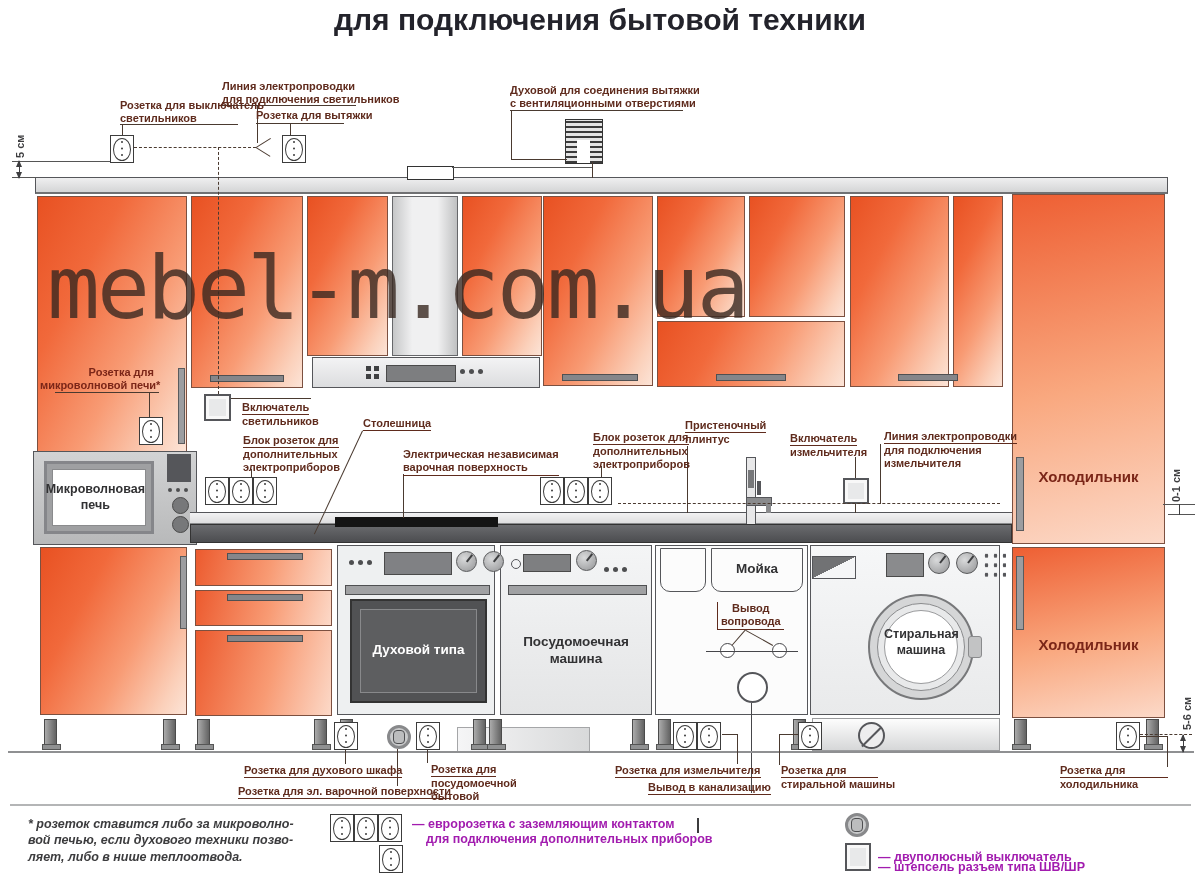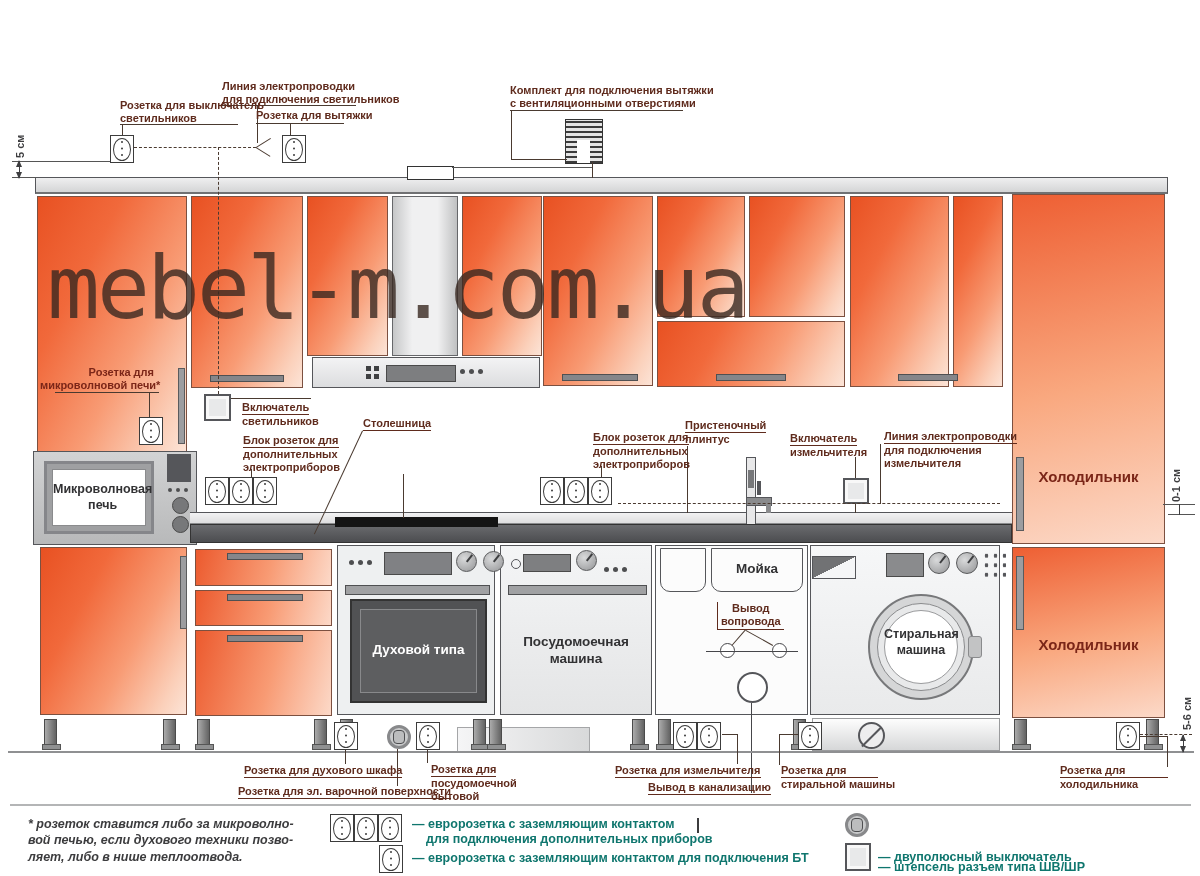--- a/index.html
+++ b/index.html
@@ -47,29 +47,30 @@
   .wc{position:absolute;width:15px;height:15px;border-radius:50%;border:1.5px solid #46464a;background:#fff;box-sizing:border-box;z-index:21}
   .bigc{position:absolute;width:31px;height:31px;border-radius:50%;border:2.5px solid #55565a;background:#fff;box-sizing:border-box;z-index:21}
   .xc{position:absolute;width:27px;height:27px;border-radius:50%;border:2px solid #55565a;background:#ededee;box-sizing:border-box;z-index:21}
   .xc::before{content:"";position:absolute;left:-2px;top:50%;width:27px;height:2px;background:#55565a;transform:rotate(-45deg)}
   .rot{position:absolute;font-weight:bold;font-size:11px;color:#3e3e40;white-space:nowrap;transform:rotate(-90deg);transform-origin:0 0;z-index:30}
   .arw{position:absolute;width:0;height:0;border-left:3.5px solid transparent;border-right:3.5px solid transparent;z-index:30}
   .arw.up{border-bottom:7px solid #3e3e40}.arw.dn{border-top:7px solid #3e3e40}
   .wm{position:absolute;left:47px;top:236px;font-family:"DejaVu Sans Mono",monospace;font-size:88px;
       color:rgba(56,40,32,.8);letter-spacing:-3px;z-index:45}
   #title{position:absolute;left:0;right:0;top:3px;text-align:center;font-weight:bold;font-size:30px;line-height:1.12;color:#23232b;z-index:35}
-  .lg-txt{position:absolute;font-weight:bold;font-size:12.5px;color:#0f766e;white-space:nowrap;z-index:30}
+  .lg-txt{position:absolute;font-weight:bold;font-size:12.5px;color:#a21caf;white-space:nowrap;z-index:30}
   .foot{position:absolute;left:28px;top:816px;font-style:italic;font-weight:bold;font-size:12.5px;line-height:1.3;color:#3c3c3e;z-index:30}
 </style>
 </head>
 <body>
 
 <div id="stage">
 
   <div id="title">
+    <div>для подключения бытовой техники</div>
   </div>
 
   <div class="lb" style="left:120px;top:99px">
     <span>Розетка для выключатель</span><br>
     <span>светильников</span>
   </div>
   <div class="ln" style="left:120px;top:124px;width:118px;height:1.4px"></div>
   <div class="ln" style="left:122px;top:124px;width:1.4px;height:11px"></div>
 
   <div class="lb" style="left:222px;top:80px">
@@ -79,21 +80,21 @@
   <div class="ln" style="left:222px;top:105px;width:134px;height:1.4px"></div>
   <div class="ln" style="left:257px;top:105px;width:1.4px;height:38px"></div>
 
   <div class="lb" style="left:256px;top:109px">
     <span>Розетка для вытяжки</span>
   </div>
   <div class="ln" style="left:256px;top:123px;width:88px;height:1.4px"></div>
   <div class="ln" style="left:290px;top:123px;width:1.4px;height:12px"></div>
 
   <div class="lb" style="left:510px;top:84px">
-    <span>Комплект для подключения вытяжки</span><br>
+    <span>Духовой для соединения вытяжки</span><br>
     <span>с вентиляционными отверстиями</span>
   </div>
   <div class="ln" style="left:510px;top:110px;width:173px;height:1.4px"></div>
   <div class="ln" style="left:511px;top:110px;width:1.4px;height:50px"></div>
   <div class="ln" style="left:511px;top:159px;width:56px;height:1.4px"></div>
 
   <div class="abs" style="left:565px;top:119px;width:36px;height:43px;border:1px solid #333;
        background:repeating-linear-gradient(0deg,#3c3c3c 0 2px,#e6e6e6 2px 5px);z-index:20">
     <div class="abs" style="left:11px;top:20px;width:13px;height:23px;background:#fff"></div>
   </div>
@@ -178,20 +179,24 @@
     <div class="sock">
         <i></i>
       </div>
   </div>
 
   <div class="lb" style="left:363px;top:417px">
     <span class="u">Столешница</span>
   </div>
   <div class="dg" style="left:363px;top:431px;width:114px;transform:rotate(115deg)"></div>
 
+  <div class="lb" style="left:403px;top:448px;border-bottom:1.4px solid #5f2b1d;padding-bottom:1px">
+    <span>Электрическая независимая</span><br>
+    <span>варочная поверхность</span>
+  </div>
   <div class="ln" style="left:403px;top:474px;width:1.4px;height:44px"></div>
 
   <div class="lb" style="left:593px;top:431px">
     <span class="u">Блок розеток для</span><br>
     <span>дополнительных</span><br>
     <span>электроприборов</span>
   </div>
   <div class="ln" style="left:601px;top:466px;width:1.4px;height:11px"></div>
   <div class="sgrp" style="left:540px;top:477px">
     <div class="sock">
@@ -320,21 +325,21 @@
   <div class="abs" style="left:812px;top:718px;width:188px;height:33px;background:linear-gradient(#fdfdfd,#d6d7d8);border:1px solid #9a9b9d;box-sizing:border-box;z-index:2"></div>
   <div class="xc" style="left:858px;top:722px"></div>
 
   <div class="door" style="left:1012px;top:547px;width:153px;height:171px;background:linear-gradient(168deg,#ee5f33,#f9a87f 55%,#fcd9c8)"></div>
   <div class="hdl-v" style="left:1016px;top:556px;width:6px;height:72px"></div>
   <div class="app-lb" style="left:1012px;top:636px;width:153px;text-align:center;font-size:15px;color:#7b2618;z-index:6">Холодильник</div>
 
   <div class="abs" style="left:33px;top:451px;width:164px;height:94px;background:linear-gradient(#d2d3d4,#b8b9ba);border:1px solid #55565a;box-sizing:border-box;z-index:2"></div>
   <div class="abs" style="left:44px;top:461px;width:110px;height:73px;background:#9fa0a2;border:3px solid #85868a;box-sizing:border-box;z-index:3"></div>
   <div class="abs" style="left:52px;top:469px;width:94px;height:57px;background:#fff;border:1px solid #8a8b8d;box-sizing:border-box;z-index:4;
-       display:flex;align-items:center;justify-content:flex-start">
+       display:flex;align-items:center;justify-content:flex-end">
     <div class="app-lb ctr" style="position:static;font-size:12.5px;line-height:1.25">
       <span>Микроволновая</span><br>
       <span>печь</span>
     </div>
   </div>
   <div class="abs" style="left:167px;top:454px;width:24px;height:28px;background:#55565a;z-index:4"></div>
   <div class="d3h" style="left:168px;top:488px;width:4px;height:4px;box-shadow:8px 0 0 #4d4e50,16px 0 0 #4d4e50"></div>
   <div class="abs" style="left:172px;top:497px;width:17px;height:17px;border-radius:50%;background:#77787a;border:1.5px solid #4a4a4a;box-sizing:border-box;z-index:4"></div>
   <div class="abs" style="left:172px;top:516px;width:17px;height:17px;border-radius:50%;background:#77787a;border:1.5px solid #4a4a4a;box-sizing:border-box;z-index:4"></div>
 
@@ -439,21 +444,20 @@
     <div class="sock">
         <i></i>
       </div>
   </div>
   <div class="lg-txt" style="left:412px;top:817px">— евророзетка с заземляющим контактом</div>
   <div class="lg-txt" style="left:426px;top:832px">для подключения дополнительных приборов</div>
 
   <div class="sock" style="left:379px;top:845px">
       <i></i>
     </div>
-  <div class="lg-txt" style="left:412px;top:851px">— евророзетка с заземляющим контактом для подключения БТ</div>
 
   <div class="ln" style="left:697px;top:818px;width:2px;height:15px;background:#3c3c3e"></div>
 
   <div class="plug" style="left:845px;top:813px;width:24px;height:24px"></div>
   <div class="lg-txt" style="left:878px;top:860px">— штепсель разъем типа ШВ/ШР</div>
 
   <div class="swt" style="left:845px;top:843px;width:26px;height:28px"></div>
   <div class="lg-txt" style="left:878px;top:850px">— двуполюсный выключатель</div>
 
 </div>

